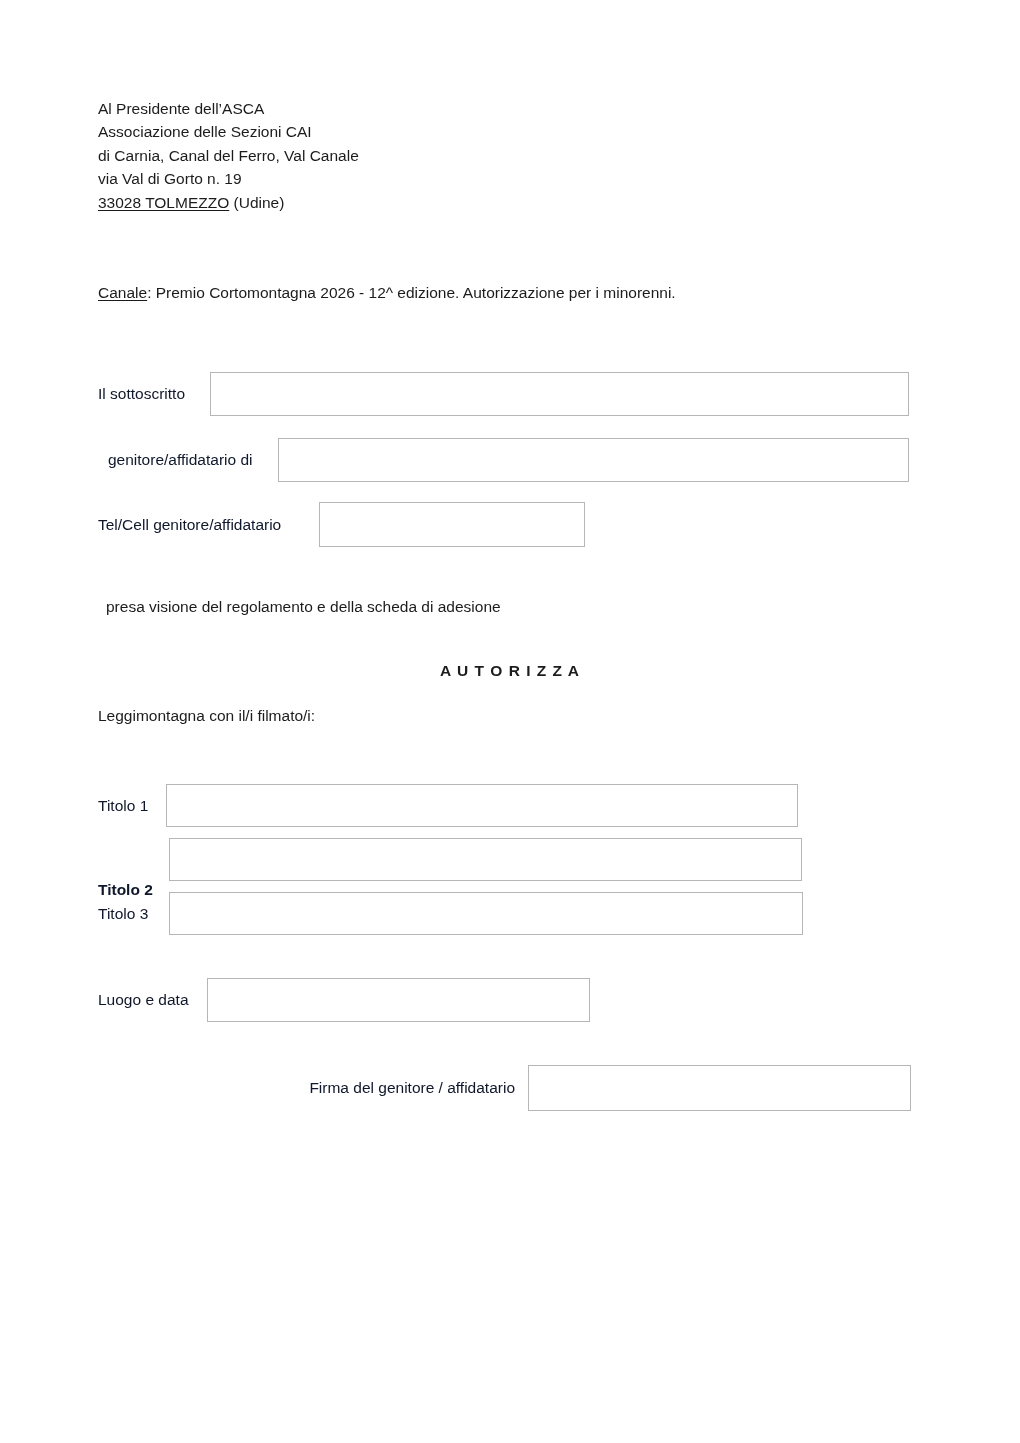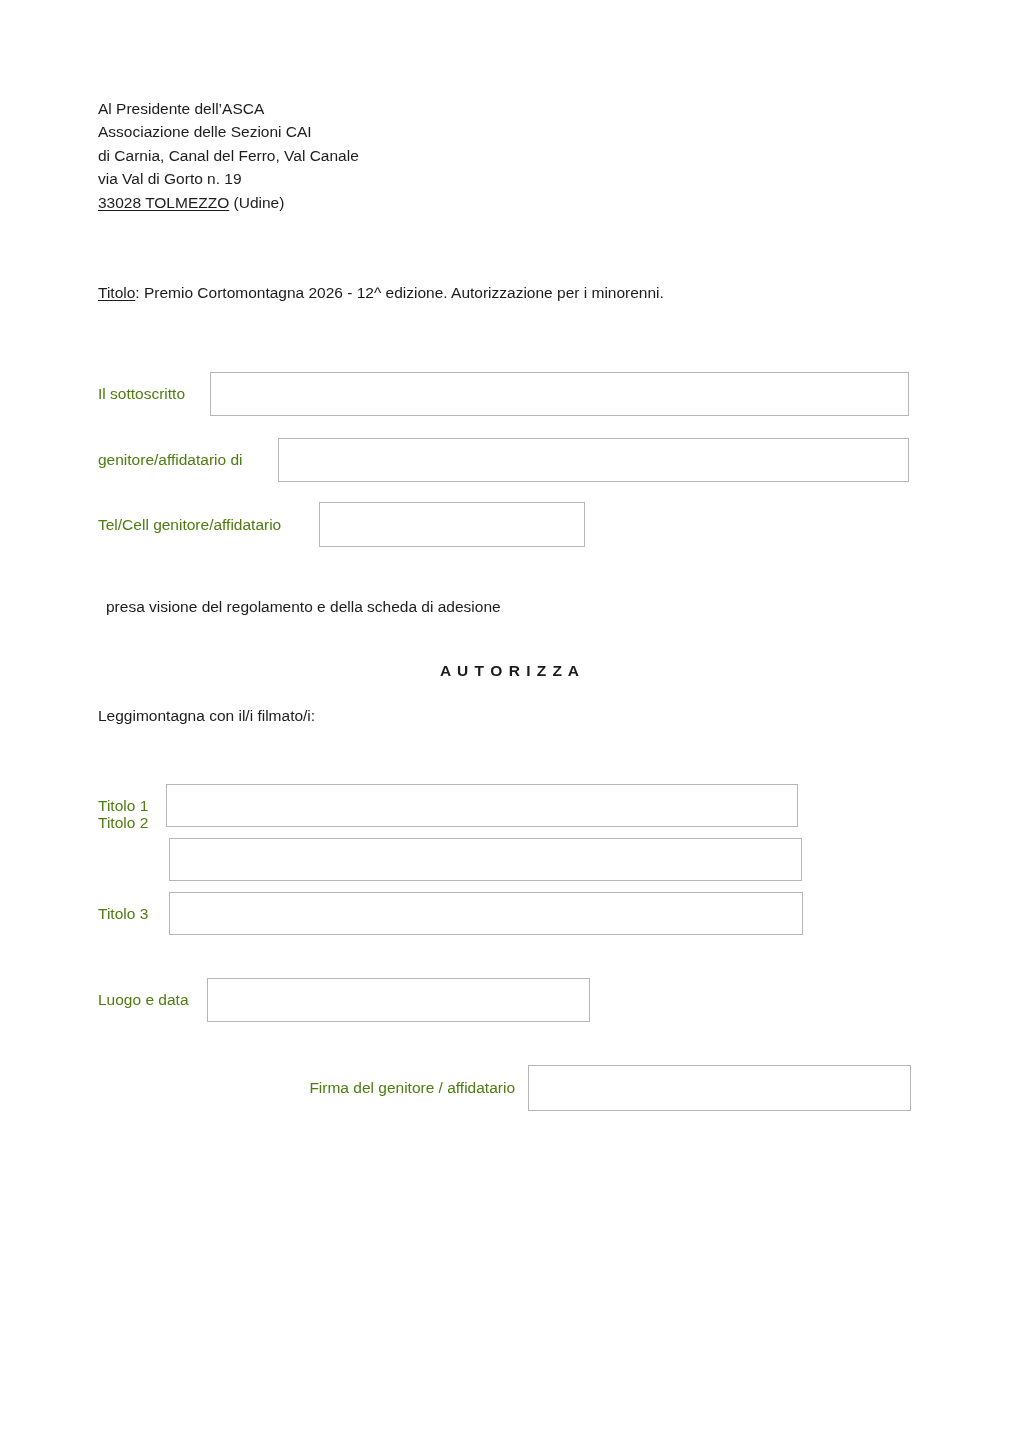--- a/index.html
+++ b/index.html
@@ -22,21 +22,21 @@
   .textblock { line-height: 23.4px; }
   .ul {
     text-decoration: underline;
     text-underline-offset: 2px;
   }
   .keep-space { white-space: pre; }
   .field-label {
     display: flex;
     align-items: center;
     font-size: 15.5px;
-    color: #4d7c0f;
+    color: #0f172a;
   }
   .field-label.right { justify-content: flex-end; }
   input.box {
     position: absolute;
     box-sizing: border-box;
     border: 1px solid #b6b6b6;
     background: #ffffff;
     font-family: inherit;
     font-size: 15.5px;
     color: #1c1c1c;
@@ -56,43 +56,43 @@
 <div class="page">
 
   <div class="abs textblock" style="left:98px; top:97px;">
     <div>Al Presidente dell’ASCA</div>
     <div>Associazione delle Sezioni CAI</div>
     <div>di Carnia, Canal del Ferro, Val Canale</div>
     <div>via Val di Gorto n. 19</div>
     <div><span class="ul">33028 TOLMEZZO</span><span class="keep-space"> (Udine)</span></div>
   </div>
 
-  <div class="abs" style="left:98px; top:284px;"><span class="ul">Titolo</span><span>: Premio Cortomontagna 2026 - 12^ edizione. Autorizzazione per i minorenni.</span></div>
+  <div class="abs" style="left:98px; top:284px;"><span class="ul">Canale</span><span>: Premio Cortomontagna 2026 - 12^ edizione. Autorizzazione per i minorenni.</span></div>
 
   <div class="abs field-label" style="left:98px; top:372px; height:44px;">Il sottoscritto</div>
   <input class="box" type="text" style="left: 210px; top: 372px; width: 699px; height: 44px;" value="">
 
-  <div class="abs field-label" style="left:98px; top:438px; height:44px;">genitore/affidatario di</div>
+  <div class="abs field-label" style="left:108px; top:438px; height:44px;">genitore/affidatario di</div>
   <input class="box" type="text" style="left: 278px; top: 438px; width: 631px; height: 44px;" value="">
 
   <div class="abs field-label" style="left:98px; top:502px; height:45px;">Tel/Cell genitore/affidatario</div>
   <input class="box" type="text" style="left: 319px; top: 502px; width: 266px; height: 45px;" value="">
 
   <div class="abs" style="left:98px; top:598px;margin-left:8px;">presa visione del regolamento e della scheda di adesione</div>
 
   <div class="abs heading" style="left:98px; top:662px; width:824px;">A U T O R I Z Z A</div>
 
   <div class="abs textblock" style="left:98px; top:704px;">
     <div>Leggimontagna con il/i filmato/i:</div>
   </div>
 
   <div class="abs field-label" style="left:98px; top:784px; height:43px;">Titolo 1</div>
   <input class="box" type="text" style="left: 166px; top: 784px; width: 632px; height: 43px;" value="">
 
-  <div class="abs field-label" style="left:98px; top:801px; height:43px;">Titolo 2</div>
+  <div class="abs field-label" style="left:98px; top:868px; height:43px;font-weight:bold;">Titolo 2</div>
   <input class="box" type="text" style="left: 169px; top: 838px; width: 633px; height: 43px;" value="">
 
   <div class="abs field-label" style="left:98px; top:892px; height:43px;">Titolo 3</div>
   <input class="box" type="text" style="left: 169px; top: 892px; width: 634px; height: 43px;" value="">
 
   <div class="abs field-label" style="left:98px; top:978px; height:44px;">Luogo e data</div>
   <input class="box" type="text" style="left: 207px; top: 978px; width: 383px; height: 44px;" value="">
 
   <div class="abs field-label right" style="left:98px; top:1065px; width:417px; height:46px;">Firma del genitore / affidatario</div>
   <input class="box" type="text" style="left: 528px; top: 1065px; width: 383px; height: 46px;" value="">

